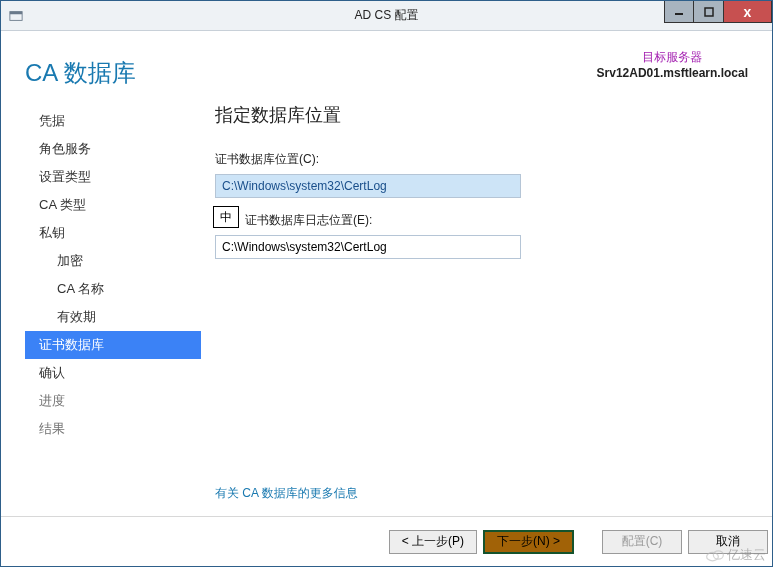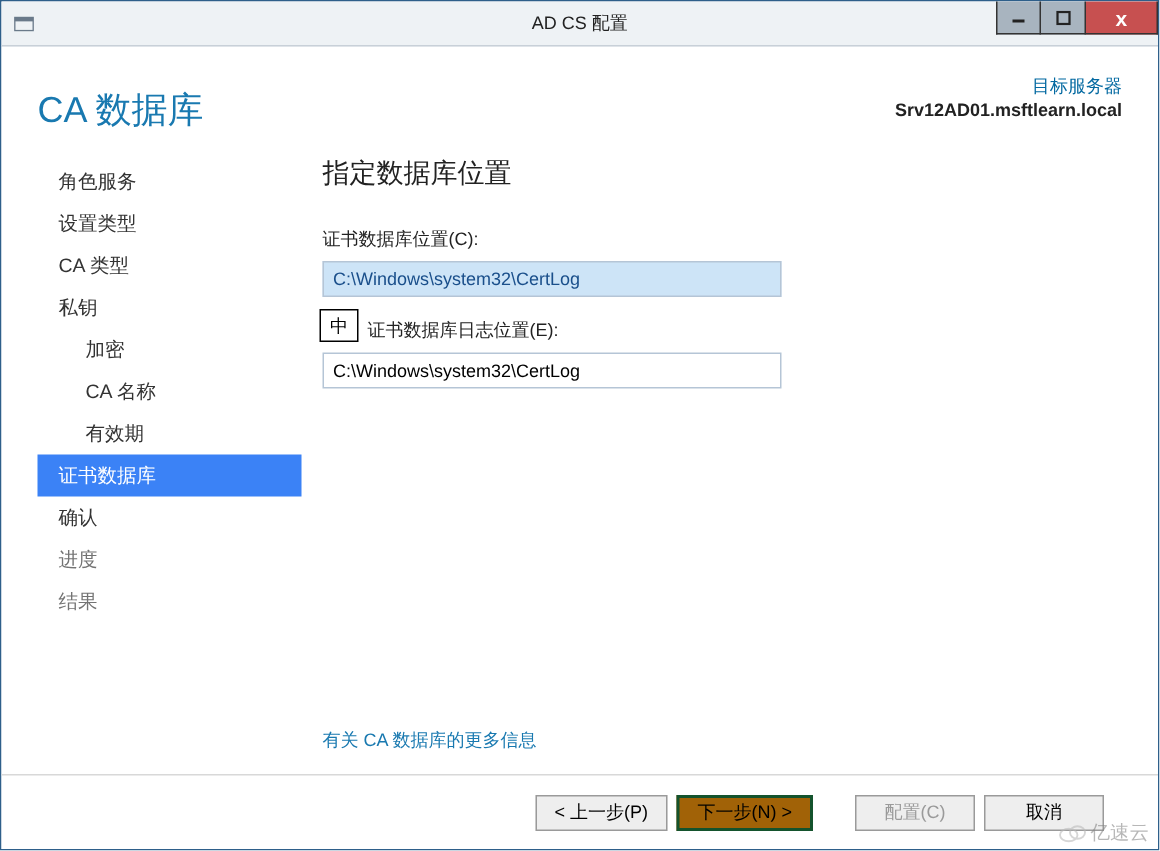--- a/index.html
+++ b/index.html
@@ -10,38 +10,38 @@
     .titlebar-title { position: absolute; left: 50%; transform: translateX(-50%); font-size: 12px; color: #222; }
     .window-controls { position: absolute; right: 0; top: 0; display: flex; height: 22px; }
     .wc-btn { width: 30px; height: 22px; border: 1px solid #333; border-top: none; display: flex; align-items: center; justify-content: center; font-size: 12px; cursor: pointer; }
     .wc-min { background: #a8b4bf; }
     .wc-max { background: #a8b4bf; border-left: none; }
     .wc-close { background: #c75050; color: #fff; border-left: none; width: 48px; font-weight: bold; font-size: 14px; }
     .body { flex: 1; display: flex; flex-direction: column; background: #fff; }
     .header-row { display: flex; padding: 18px 24px 0 24px; }
     .main-heading { font-size: 24px; color: #1979b0; font-weight: 300; flex: 1; margin-top: 8px; }
     .target-box { text-align: right; font-size: 12px; }
-    .target-label { color: #0369a1; }
+    .target-label { color: #a21caf; text-align: center; }
     .target-name { font-weight: bold; color: #222; }
     .content { display: flex; flex: 1; padding: 12px 24px 0 24px; }
     .sidebar { width: 176px; padding-top: 6px; }
     .side-item { padding: 5px 10px 5px 14px; color: #333; font-size: 13px; cursor: pointer; }
     .side-sub { padding-left: 32px; }
     .side-active { background: #3b82f6; color: #fff; }
     .side-dim { color: #737373; font-family: Liberation Mono, monospace; }
     .main { flex: 1; padding-left: 14px; padding-top: 2px; }
     .section-title { font-size: 18px; color: #222; margin-bottom: 24px; }
     .field-label { font-size: 12px; color: #222; margin-bottom: 6px; }
     .text-input { width: 306px; border: 1px solid #b5c5d6; padding: 4px 6px; font-size: 12px; font-family: inherit; }
     .text-input.sel { background: #cde4f7; color: #1a4f8b; }
     .field-group { margin-bottom: 14px; position: relative; }
     .ime-box { position: absolute; left: -2px; top: -6px; background: #fff; border: 1px solid #000; width: 26px; height: 22px; display: flex; align-items: center; justify-content: center; font-size: 12px; }
     .link { color: #1979b0; font-size: 12px; cursor: pointer; }
     .link-row { padding: 8px 0 14px 214px; }
-    .footer { border-top: 1px solid #d8d8d8; height: 50px; display: flex; align-items: center; justify-content: flex-end; padding-right: 36px; gap: 6px; }
+    .footer { border-top: 1px solid #d8d8d8; height: 50px; display: flex; align-items: center; justify-content: flex-end; padding-right: 4px; gap: 6px; }
     .btn { height: 24px; padding: 0 12px; border: 1px solid #9a9a9a; background: #eee; font-size: 12px; font-family: inherit; cursor: pointer; min-width: 80px; }
     .btn.next { background: #a16207; border: 2px solid #14532d; }
     .btn[disabled] { color: #9a9a9a; cursor: default; }
     .watermark { position: absolute; right: 6px; bottom: 2px; opacity: 0.6; display: flex; align-items: center; gap: 2px; color: #888; font-size: 13px; }
     .watermark svg { width: 20px; height: 14px; }
   </style>
 </head>
 <body>
 
 <div class="window">
@@ -72,20 +72,21 @@
     <div class="header-row">
       <div class="main-heading">CA 数据库</div>
       <div class="target-box">
         <div class="target-label">目标服务器</div>
         <div class="target-name">Srv12AD01.msftlearn.local</div>
       </div>
     </div>
 
     <div class="content">
       <div class="sidebar">
+        <div class="side-item">凭据</div>
         <div class="side-item">角色服务</div>
         <div class="side-item">设置类型</div>
         <div class="side-item">CA 类型</div>
         <div class="side-item">私钥</div>
         <div class="side-item side-sub">加密</div>
         <div class="side-item side-sub">CA 名称</div>
         <div class="side-item side-sub">有效期</div>
         <div class="side-item side-active">证书数据库</div>
         <div class="side-item">确认</div>
         <div class="side-item side-dim">进度</div>

